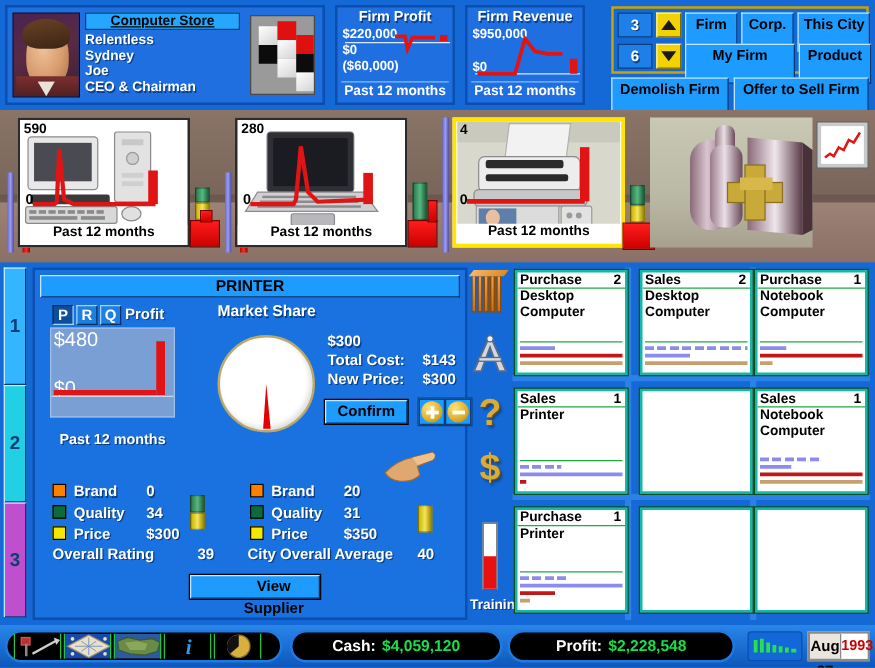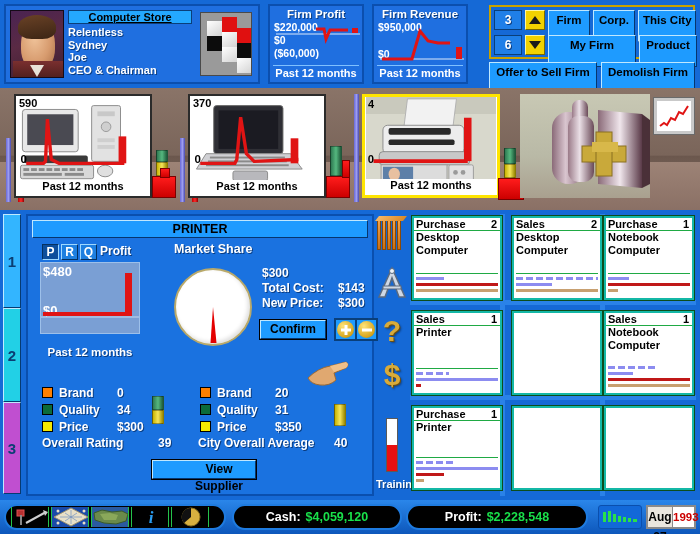--- a/index.html
+++ b/index.html
@@ -121,21 +121,21 @@
      border-right:1px solid #05305f; border-bottom:1px solid #05305f; }
   .prq div.on { background:#0d4e9c; border-top:1px solid #05305f; border-left:1px solid #05305f;
      border-right:1px solid #9fd8ff; border-bottom:1px solid #9fd8ff; }
   .lbl-profit { position:absolute; left:72px; top:28px; color:#fff; font-size:12px; font-weight:bold;
      text-shadow:1px 1px 0 #0a3c80;}
   .lbl-ms { position:absolute; left:146px; top:26px; color:#fff; font-size:12.5px; font-weight:bold;
      text-shadow:1px 1px 0 #0a3c80;text-align:center;}
 
   .profitbox { position:absolute; left:12px; top:46px; width:100px; height:72px;
      background:#7a9fd4; border:1px solid #9dc0ea; }
-  .pb-lbl { position:absolute; left:2px; color:#fff; font-size:13px; font-weight:bold; }
+  .pb-lbl { position:absolute; left:2px; color:#fff; font-size:16px; font-weight:normal; }
   .pastlbl { position:absolute; left:12px; top:130px; width:100px; color:#fff;
      font-size:11.5px; font-weight:bold; text-align:center; text-shadow:1px 1px 0 #0a3c80;}
 
   .pie { position:absolute; left:146px; top:52px; width:78px; height:78px; border-radius:50%;
      background:#fff; border:2px solid #b9a96a; box-shadow:inset -2px -2px 4px #00000022; }
 
   .pricelist { position:absolute; left:234px; top:50px; color:#fff; font-size:12px;
      font-weight:bold; line-height:15px; text-shadow:1px 1px 0 #0a3c80;}
   .pl-row { display:flex; }
   .pl-k { width:76px; }
@@ -300,22 +300,22 @@
       <div class="ctrl-row" style="top:28px;">
         <div class="numbox">6</div>
         <div class="arrowbtn dn">
             <i></i>
           </div>
         <div class="cbtn" style="width:88px;">My Firm</div>
         <div class="cbtn" style="width:58px;">Product</div>
       </div>
     </div>
     <div class="ctrl2">
+      <div class="cbtn" style="width:94px;">Demolish Firm</div>
       <div class="cbtn" style="width:108px;">Offer to Sell Firm</div>
-      <div class="cbtn" style="width:94px;">Demolish Firm</div>
     </div>
   </div>
 
   <div class="shelf">
     <div class="shelf-floor"></div>
 
     <div class="prodslot" style="left:0px;">
       <div class="bluepost" style="left:6px;top:46px;height:64px;"></div>
       <div class="redpost" style="left:18px;top:2px;height:108px;"></div>
       <div class="prodframe">
@@ -353,21 +353,21 @@
       <div class="cylinder" style="left:156px;top:58px;height:12px;background:linear-gradient(90deg,#2f7a52,#55b87f,#1e5a3a);"></div>
       <div class="cylinder" style="left:156px;top:70px;height:14px;background:linear-gradient(90deg,#c9b400,#f5e55a,#9a8800);"></div>
       <div class="redbox" style="left:152px;top:84px;width:24px;height:22px;"></div>
       <div class="redbox" style="left:160px;top:76px;width:10px;height:10px;"></div>
     </div>
 
     <div class="prodslot" style="left:174px;">
       <div class="bluepost" style="left:6px;top:46px;height:64px;"></div>
       <div class="redpost" style="left:18px;top:2px;height:108px;"></div>
       <div class="prodframe">
-        <div class="pf-num">370</div>
+        <div class="pf-num">280</div>
         <svg class="pf-img" viewBox="0 0 138 104">
           <rect x="0" y="0" width="138" height="104" fill="#ffffff"></rect>
           <rect x="24" y="10" width="72" height="50" rx="3" fill="#2f2f35" stroke="#6a6a6a"></rect>
           <rect x="29" y="15" width="62" height="40" fill="#1b1b22"></rect>
           <polygon points="16,60 104,60 116,76 6,76" fill="#d0d0d4" stroke="#8a8a8a"></polygon>
           <g fill="#8a8a8a">
             <rect x="20" y="63" width="78" height="2"></rect>
               <rect x="18" y="67" width="82" height="2"></rect>
             <rect x="16" y="71" width="86" height="2"></rect>
           </g>

